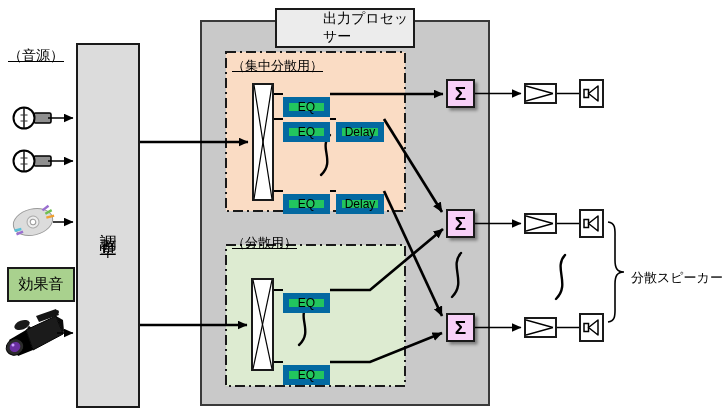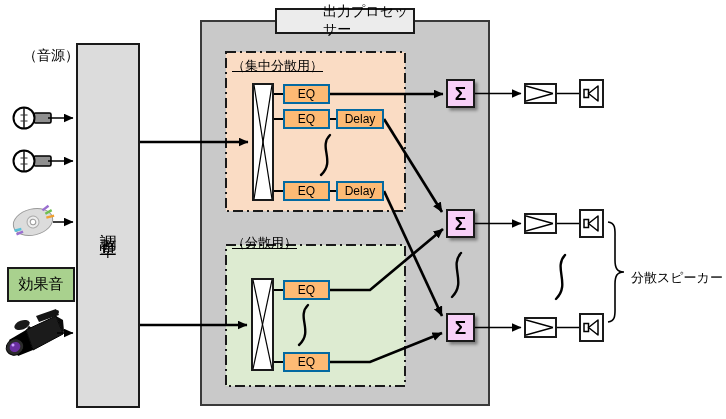--- a/index.html
+++ b/index.html
@@ -9,33 +9,33 @@
   }
   html,body{margin:0;padding:0;background:#fff;}
   .stage{
     position:relative;width:726px;height:419px;background:#fff;overflow:hidden;
     font-family:"Liberation Sans","DejaVu Sans",sans-serif;color:#000;
   }
   .abs{position:absolute;box-sizing:border-box;}
   .lbl{position:absolute;white-space:nowrap;}
 
   .processor{left:200px;top:20px;width:290px;height:386px;background:var(--processor-fill);border:2px solid #3a3a3a;}
-  .title-box{left:275px;top:8px;width:140px;height:26px;background:var(--title-fill);border:2px solid #1a1a1a;
+  .title-box{left:275px;top:8px;width:140px;height:40px;background:var(--title-fill);border:2px solid #1a1a1a;
              display:flex;align-items:center;justify-content:center;font-size:14px;z-index:6;padding-left:46px;}
   .console{left:76px;top:43px;width:64px;height:365px;background:var(--console-fill);border:2px solid #1a1a1a;
            display:flex;align-items:center;justify-content:center;z-index:5;}
   .vtext{writing-mode:vertical-rl;text-orientation:upright;font-size:17px;letter-spacing:4px;}
 
   .overlay{position:absolute;left:0;top:0;width:726px;height:419px;z-index:4;pointer-events:none;}
 
   .grp-label{font-size:13px;z-index:6;text-decoration:underline;}
-  .src-label{left:23px;top:47px;font-size:14px;z-index:6;}
-
-  .blockbox{background:#fdba74;border:2px solid #0369a1;display:flex;align-items:center;justify-content:center;
-            font-size:12px;z-index:6;}
+  .src-label{left:8px;top:47px;font-size:14px;z-index:6;text-decoration:underline;}
+
+  .blockbox{background:#22c55e;border:6px solid #0369a1;display:flex;align-items:center;justify-content:center;
+            font-size:12px;z-index:6;margin-top:13px;}
   .matrix{background:#fff;border:2px solid #1a1a1a;z-index:6;}
   .matrix svg{display:block;width:100%;height:100%;}
   .sigma{background:var(--sigma-fill);border:2px solid #1a1a1a;display:flex;align-items:center;justify-content:center;
          font-size:19px;font-weight:bold;z-index:6;box-shadow:2.5px 2.5px 3px rgba(0,0,0,.40);}
   .effect{left:7px;top:267px;width:68px;height:35px;background:var(--effect-fill);border:2px solid #1a1a1a;
           display:flex;align-items:center;justify-content:center;font-size:15px;z-index:6;}
   .iconbox{background:#fff;border:2px solid #1a1a1a;z-index:6;display:flex;align-items:center;justify-content:center;}
   .iconbox svg{display:block;}
 
   .spk-label{font-size:13px;z-index:6;}

